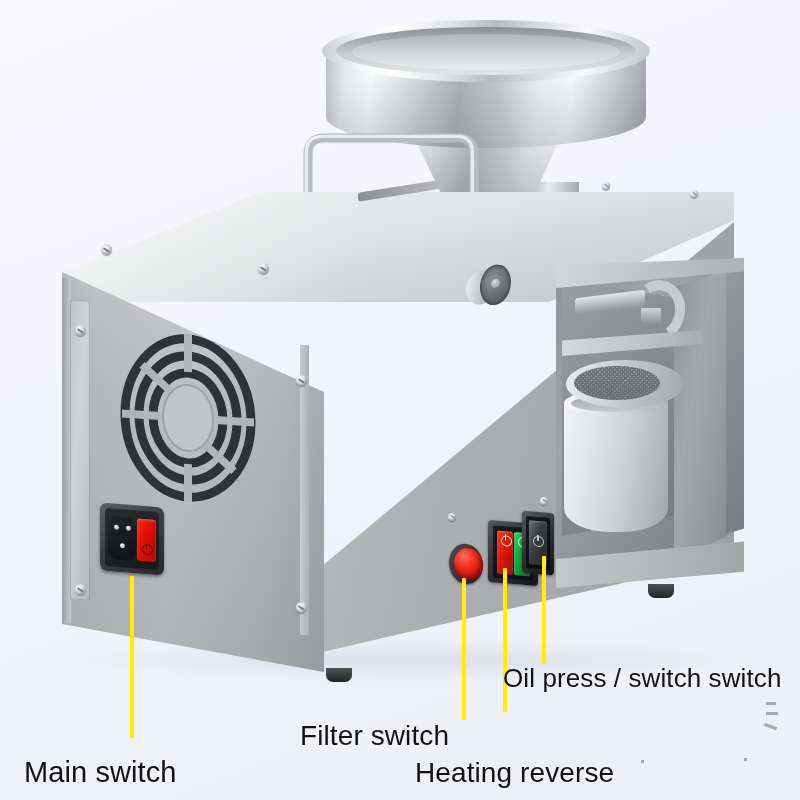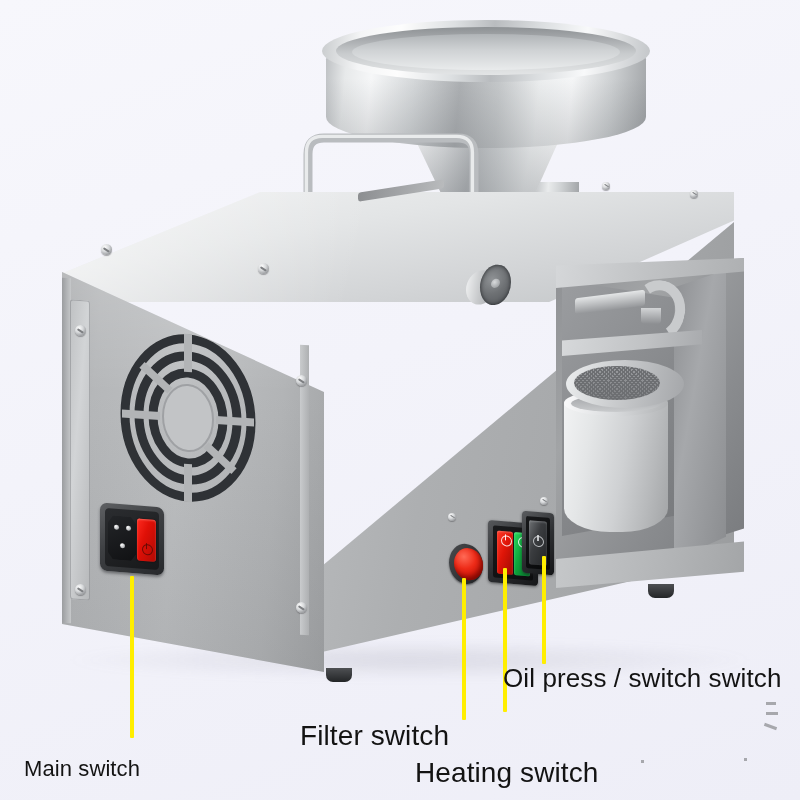--- a/index.html
+++ b/index.html
@@ -207,21 +207,21 @@
     background:linear-gradient(180deg,#a3a5a8,#c9cbcd);}
 
   .feet{position:absolute;width:26px;height:14px;border-radius:0 0 7px 7px;
     background:linear-gradient(180deg,#4e5053,#232527);}
 
   
   .cl{position:absolute;width:4px;background:#ffee00;border-radius:1px;}
 
   
   .lbl{position:absolute;color:#131313;font-size:27px;letter-spacing:.1px;white-space:nowrap;}
-  .lbl.l-main{left:24px;top:756px;font-size:22px;text-align:center;}
+  .lbl.l-main{left:24px;top:756px;font-size:29px;text-align:center;}
   .lbl.l-filter{left:300px;top:720px;font-size:28px;text-align:center;}
   .lbl.l-heat{left:415px;top:757px;font-size:28px;}
   .lbl.l-oil{left:503px;top:663px;font-size:26px;}
 
   .artifact{position:absolute;background:#6b6d70;opacity:.55;}
 </style>
 </head>
 <body>
 
 <div id="stage">
@@ -362,21 +362,21 @@
   <div class="feet" style="left:326px;top:668px;"></div>
   <div class="feet" style="left:648px;top:584px;"></div>
 
   <div class="cl" style="left:130px;top:576px;height:162px;"></div>
   <div class="cl" style="left:462px;top:578px;height:142px;"></div>
   <div class="cl" style="left:503px;top:568px;height:144px;"></div>
   <div class="cl" style="left:542px;top:556px;height:108px;"></div>
 
   <div class="lbl l-main">Main switch</div>
   <div class="lbl l-filter">Filter switch</div>
-  <div class="lbl l-heat">Heating switch</div>
+  <div class="lbl l-heat">Heating reverse</div>
   <div class="lbl l-oil">Oil press / switch switch</div>
 
   <div class="artifact" style="left:766px;top:702px;width:10px;height:3px;"></div>
   <div class="artifact" style="left:766px;top:712px;width:12px;height:3px;"></div>
   <div class="artifact" style="left:764px;top:725px;width:13px;height:3px;transform:rotate(20deg);"></div>
   <div class="artifact" style="left:744px;top:758px;width:3px;height:3px;"></div>
   <div class="artifact" style="left:641px;top:760px;width:3px;height:3px;"></div>
 
 </div>
 

